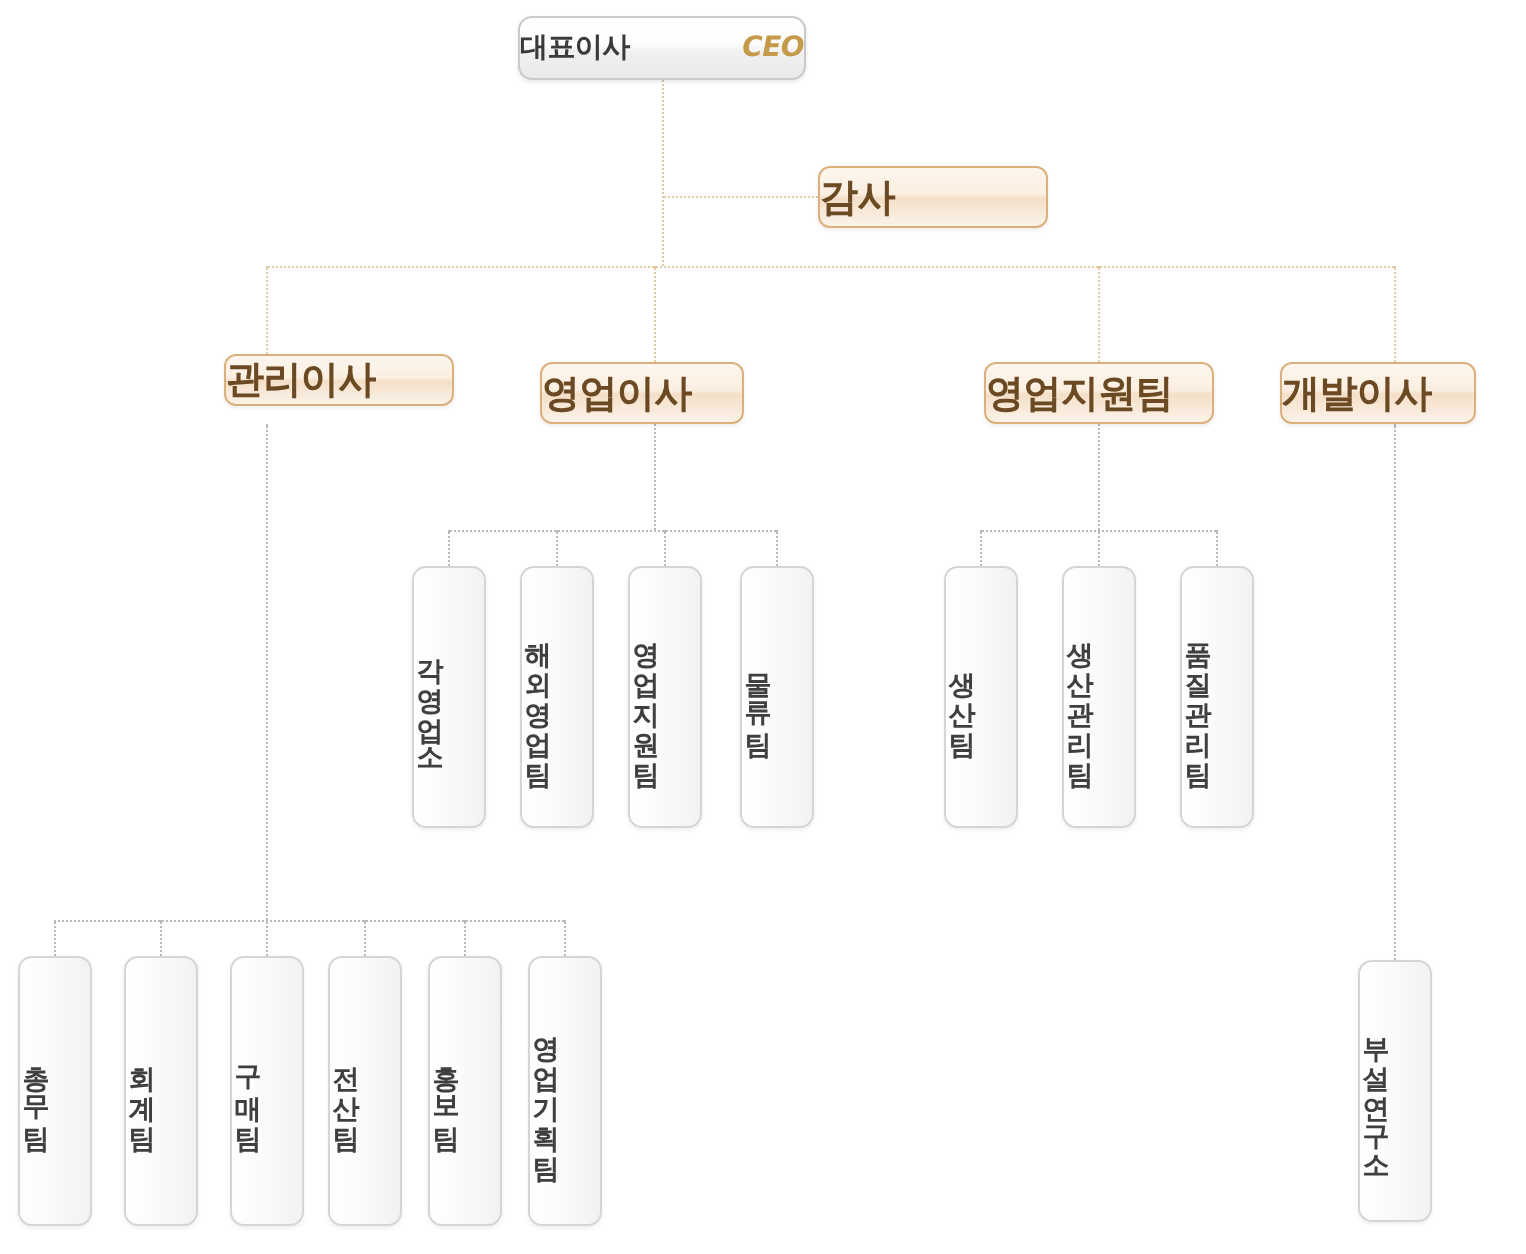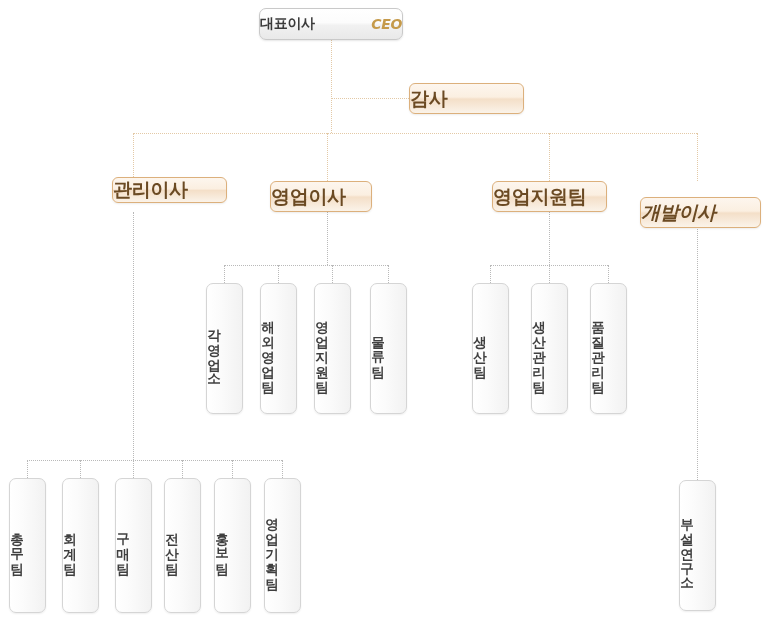--- a/index.html
+++ b/index.html
@@ -147,21 +147,21 @@
 
   <div class="node node-exec" style="left:76px; top:177px; width:115px; height:26px;margin-left:36px;">
     <span>관리이사</span>
   </div>
   <div class="node node-exec" style="left:270px; top:181px; width:102px; height:31px;">
     <span>영업이사</span>
   </div>
   <div class="node node-exec" style="left:492px; top:181px; width:115px; height:31px;">
     <span>영업지원팀</span>
   </div>
-  <div class="node node-exec" style="left:640px; top:197px; width:121px; height:31px;font-style:italic;">
+  <div class="node node-exec" style="left:640px; top:181px; width:98px; height:31px;">
     <span>개발이사</span>
   </div>
 
   <div class="node node-team" style="left:206px; top:283px; width:37px; height:131px;">
     <span class="vtext">각영업소</span>
   </div>
   <div class="node node-team" style="left:260px; top:283px; width:37px; height:131px;">
     <span class="vtext">해외영업팀</span>
   </div>
   <div class="node node-team" style="left:314px; top:283px; width:37px; height:131px;">

